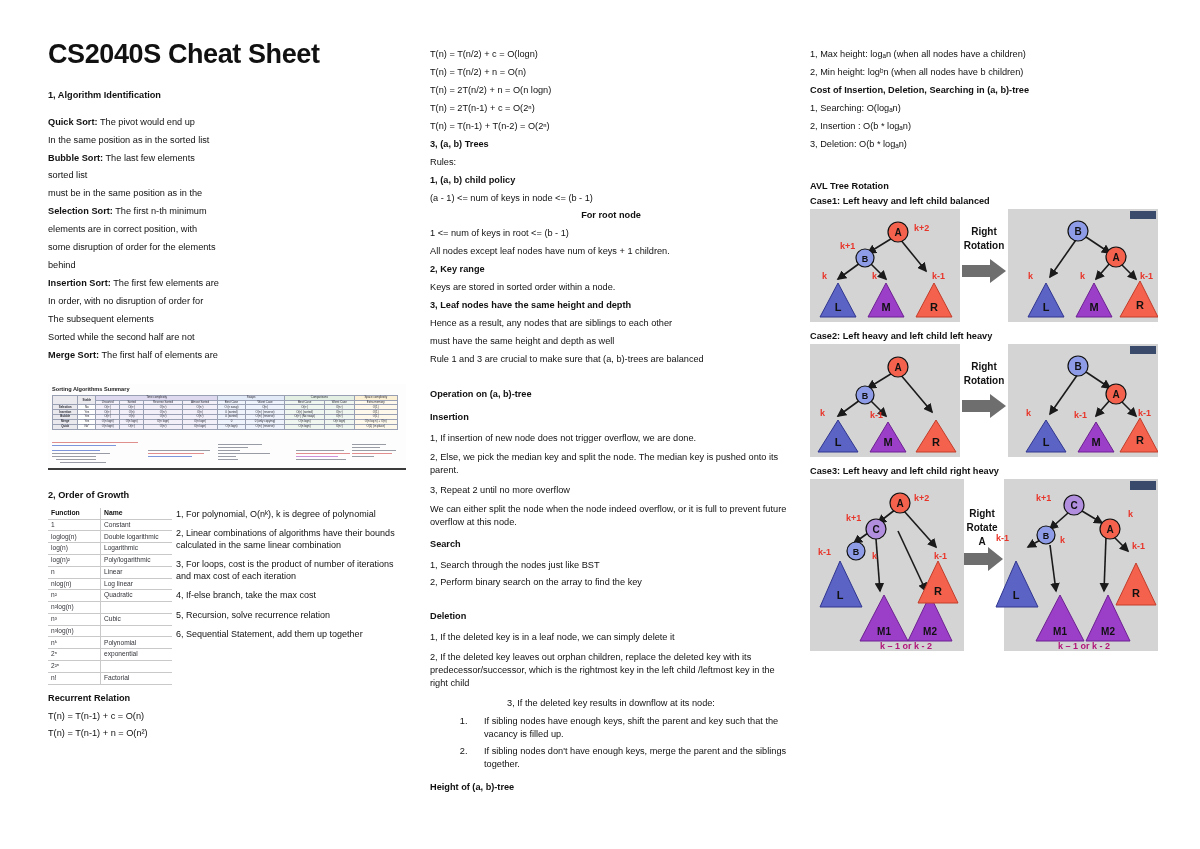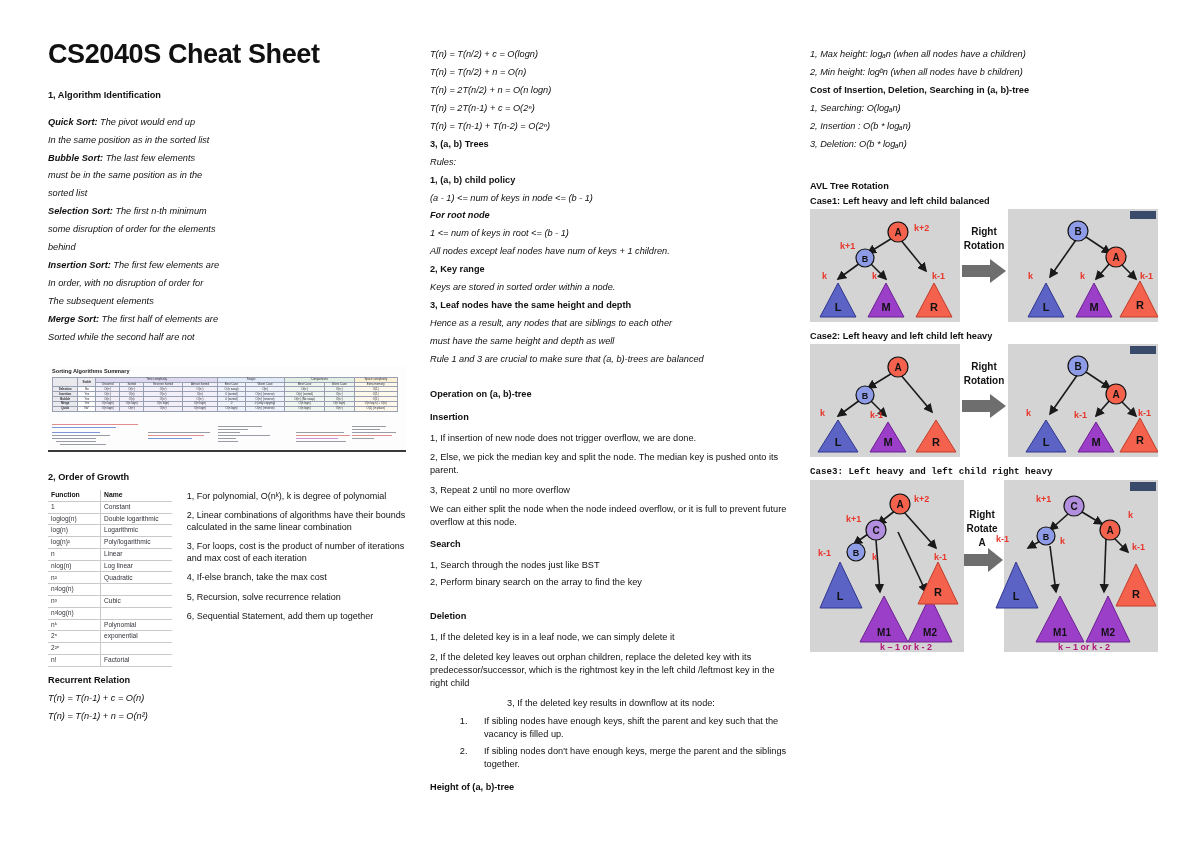--- a/index.html
+++ b/index.html
@@ -12,22 +12,22 @@
   .col{position:absolute;top:0;}
   .col-left{left:48px;width:360px;}
   .col-mid{left:430px;width:362px;}
   .col-right{left:810px;width:350px;}
 
   h1.title{
     font-size:27px;font-weight:bold;letter-spacing:-0.4px;
     margin:40px 0 0 0;line-height:1.1;
   }
   .h2{font-size:9.2px;font-weight:bold;margin:0;line-height:1.95;}
-  .ln{font-size:9.2px;line-height:1.95;margin:0;font-style:italic;}
-  .ln b,.bl{font-weight:bold;}
+  .ln{font-size:9.2px;line-height:1.95;margin:0;}
+  .ln b,.bl{font-weight:bold;text-align:center;}
   .sp{height:9px;}
   .sp-s{height:5px;}
   .sp-l{height:17px;}
 
   
   .sortimg{
     position:relative;width:358px;height:84px;margin-top:2px;
     background:#fdfdfd;border-bottom:2px solid #3a3a3a;overflow:hidden;
   }
   .sortimg .cap{
@@ -45,21 +45,21 @@
   .st .c2{background:#eef2fa;}
   .st .c3{background:#eff6ef;}
   .st .c4{background:#fdf8ea;}
   .fine{position:absolute;left:4px;top:58px;width:348px;height:22px;}
   .fine i{position:absolute;display:block;height:1.4px;background:#5d6170;opacity:.62;}
   .fine i.r{background:#d04a4a;}
   .fine i.b{background:#2f55c7;}
   .fine i.p{background:#b14fbf;}
 
   
-  .og{display:flex;gap:15px;margin-top:3px;}
+  .og{display:flex;gap:4px;margin-top:3px;}
   .ogtbl{width:124px;border-collapse:collapse;}
   .ogtbl td{border-bottom:0.6px solid #c9c9c9;font-size:6.6px;color:#33343a;
     padding:2.1px 3px;line-height:1;}
   .ogtbl tr:first-child td{font-weight:bold;color:#111;font-size:6.8px;}
   .ogtbl td:first-child{border-right:0.6px solid #c9c9c9;width:46px;}
   .ognotes{width:222px;}
   .ognotes p{font-size:9px;line-height:1.35;margin:0 0 7px 0;}
 
   
   .sub{margin:0;padding:0 0 0 40px;font-size:9.2px;line-height:1.45;}
@@ -80,30 +80,31 @@
     <h1 class="title">CS2040S Cheat Sheet</h1>
 
     <div class="sp-l"></div>
     <p class="h2">1, Algorithm Identification</p>
     <div class="sp"></div>
 
     <div>
       <p class="ln"><b>Quick Sort:</b><span> The pivot would end up</span></p>
       <p class="ln">In the same position as in the sorted list</p>
       <p class="ln"><b>Bubble Sort:</b><span> The last few elements</span></p>
+      <p class="ln">sorted list</p>
       <p class="ln">must be in the same position as in the</p>
-      <p class="ln">sorted list</p>
       <p class="ln"><b>Selection Sort:</b><span> The first n-th minimum</span></p>
+      <p class="ln"> elements are in correct position, with</p>
       <p class="ln">some disruption of  order for the elements</p>
       <p class="ln">behind</p>
       <p class="ln"><b>Insertion Sort:</b><span> The first few elements are</span></p>
       <p class="ln">In order, with no disruption of order for</p>
       <p class="ln">The subsequent elements</p>
+      <p class="ln">Sorted while the second half are not</p>
       <p class="ln"><b>Merge Sort:</b><span> The first half of elements are</span></p>
-      <p class="ln">Sorted while the second half are not</p>
     </div>
 
     <div class="sp-l"></div>
 
     <div class="sortimg">
       <span class="cap">Sorting Algorithms Summary</span>
       <table class="st">
         <tbody>
             <tr>
           <td rowspan="2" class="lbl"></td>
@@ -467,21 +468,21 @@
         <circle cx="268" cy="22" r="10" fill="#8e9ce8" stroke="#111" stroke-width="1.2"></circle>
         <text x="268" y="26" font-size="10" font-weight="bold" text-anchor="middle" fill="#111" font-family="Liberation Sans, sans-serif">B</text>
         <circle cx="306" cy="50" r="10" fill="#f4624d" stroke="#111" stroke-width="1.2"></circle>
         <text x="306" y="54" font-size="10" font-weight="bold" text-anchor="middle" fill="#111" font-family="Liberation Sans, sans-serif">A</text>
         <text x="216" y="72" font-size="9" font-weight="bold" fill="#e8352a" font-family="Liberation Sans, sans-serif">k</text>
         <text x="264" y="74" font-size="9" font-weight="bold" fill="#e8352a" font-family="Liberation Sans, sans-serif">k-1</text>
         <text x="328" y="72" font-size="9" font-weight="bold" fill="#e8352a" font-family="Liberation Sans, sans-serif">k-1</text>
       </svg>
     </div>
 
-    <p class="avlcase" style="margin-top:9px;font-family:Liberation Mono, monospace;">Case3: Left heavy and left child right heavy</p>
+    <p class="avlcase" style="margin-top:9px;">Case3: Left heavy and left child right heavy</p>
     <div class="avlbox">
       <svg width="348" height="172" viewBox="0 0 348 172">
         <rect x="0" y="0" width="154" height="172" fill="#d4d4d4"></rect>
         <rect x="194" y="0" width="154" height="172" fill="#d4d4d4"></rect>
         <rect x="320" y="2" width="26" height="9" fill="#3a4a6b"></rect>
         <defs>
             <marker id="ah3" markerWidth="6" markerHeight="6" refX="5" refY="3" orient="auto">
               <path d="M0,0 L6,3 L0,6 z" fill="#1a1a1a"></path>
             </marker>
           </defs>

